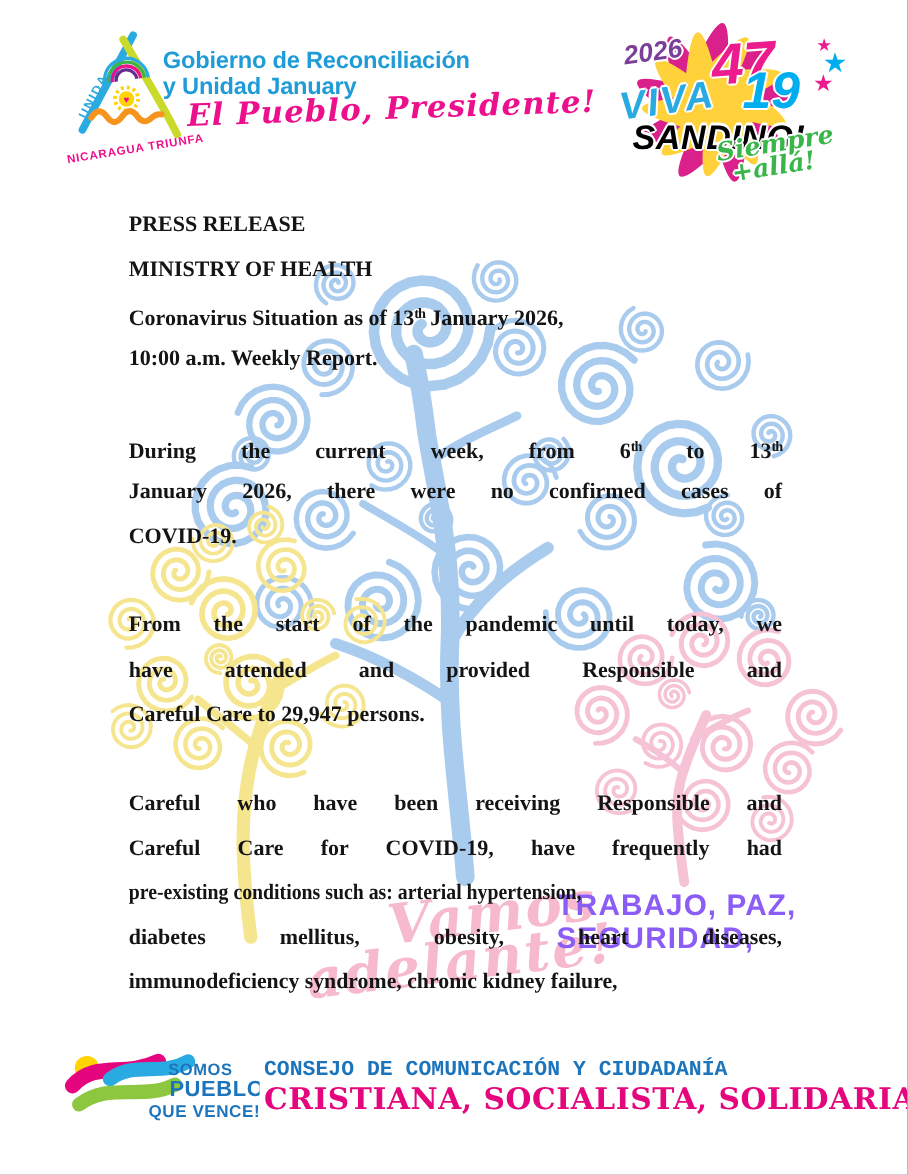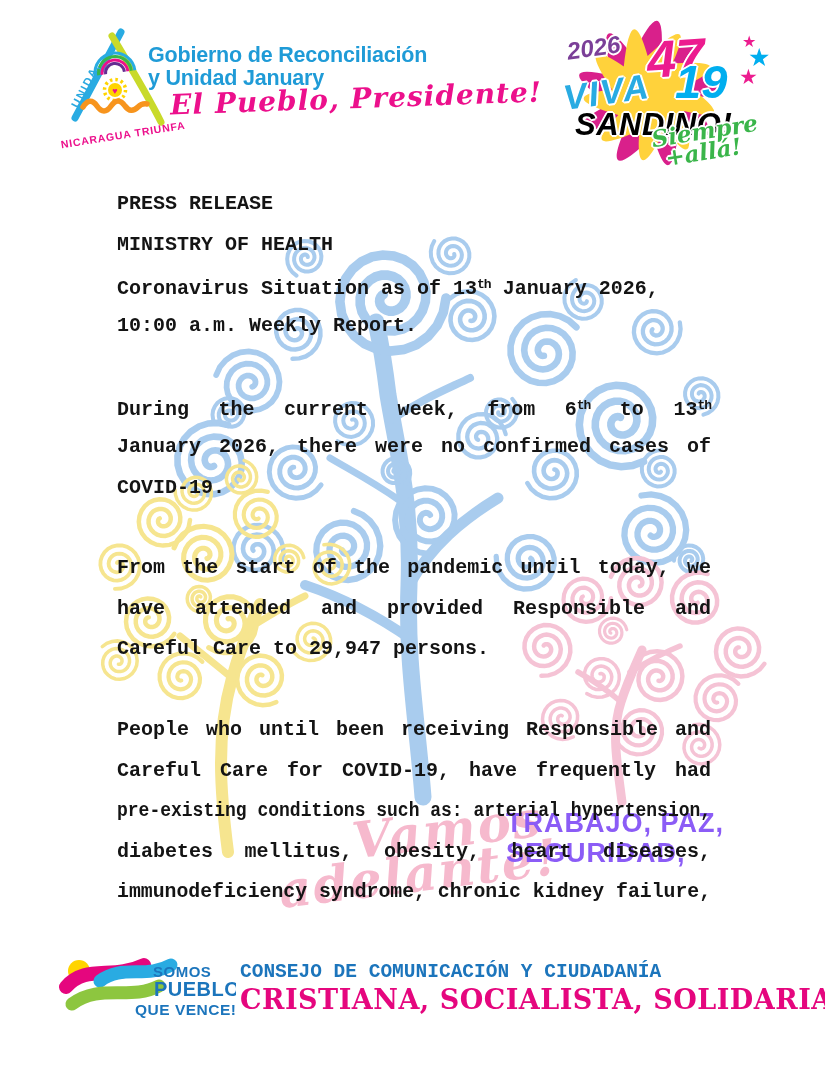--- a/index.html
+++ b/index.html
@@ -11,21 +11,21 @@
   .wm-script{position:absolute;z-index:2;font:italic 700 50px "DejaVu Serif",serif;
              transform:rotate(-7deg);white-space:nowrap;letter-spacing:2px;}
   #wm-vamos{left:352px;top:800px;}
   #wm-adelante{left:278px;top:844px;}
   .wm-caps{position:absolute;z-index:2;left:506px;top:809px;
            font:700 27px "Liberation Sans",sans-serif;line-height:29.5px;letter-spacing:1px;
            white-space:nowrap;}
 
   
   .doc{position:absolute;z-index:3;left:117px;top:184px;width:594px;
-       font-family:Liberation Mono, monospace;font-weight:700;
+       font-family:Liberation Serif, serif;font-weight:700;
        font-size:20px;color:#141414;}
   .para{margin:0 0 40px 0;}
   .line{height:40.6px;line-height:40.6px;}
   .line.just{text-align:justify;text-align-last:justify;}
   .line sup{font-size:13px;vertical-align:6px;letter-spacing:-1px;}
 
   
   .gov-title{position:absolute;z-index:3;left:148px;top:44px;
              font:700 21.5px "Liberation Sans",sans-serif;line-height:23px;letter-spacing:-0.2px;}
   .gov-slogan{position:absolute;z-index:3;left:170px;top:82px;
@@ -186,21 +186,21 @@
         <div class="line just" style="">During the current week, from 6<sup>th</sup> to 13<sup>th</sup></div>
         <div class="line just" style="">January 2026, there were no confirmed cases of</div>
         <div class="line" style="">COVID-19.</div>
       </div>
       <div class="para">
         <div class="line just" style="">From the start of the pandemic until today, we</div>
         <div class="line just" style="">have attended and provided Responsible and</div>
         <div class="line" style="">Careful Care to 29,947 persons.</div>
       </div>
       <div class="para">
-        <div class="line just" style="">People who until been receiving Responsible and</div>
+        <div class="line just" style="">Careful who have been receiving Responsible and</div>
         <div class="line just" style="">Careful Care for COVID-19, have frequently had</div>
         <div class="line" style="white-space: nowrap; transform: scaleX(0.9); transform-origin: 0px 50%;">pre-existing conditions such as: arterial hypertension,</div>
         <div class="line just" style="">diabetes mellitus, obesity, heart diseases,</div>
         <div class="line" style="white-space: nowrap; transform: scaleX(0.99); transform-origin: 0px 50%;">immunodeficiency syndrome, chronic kidney failure,</div>
       </div>
     </div>
 
   <svg id="flag-logo" width="178" height="82" viewBox="0 0 178 82" xmlns="http://www.w3.org/2000/svg">
     <circle cx="21" cy="19" r="11" fill="#FFD400"></circle>
     <path d="M8,35 C28,12 54,28 86,13" stroke="#E5067E" stroke-width="14" stroke-linecap="round" fill="none"></path>

